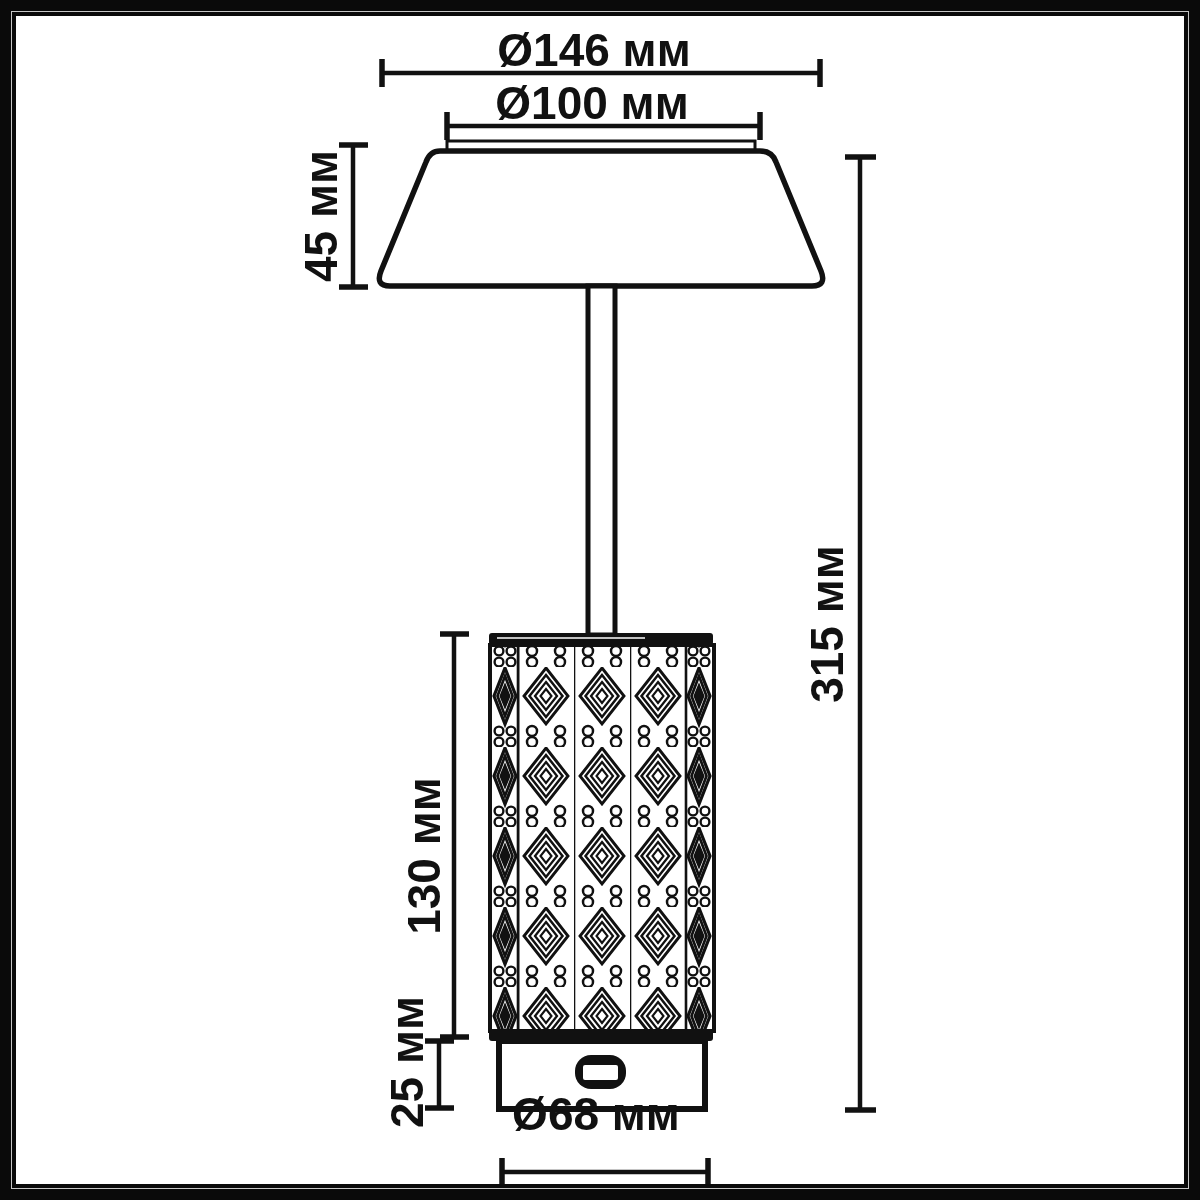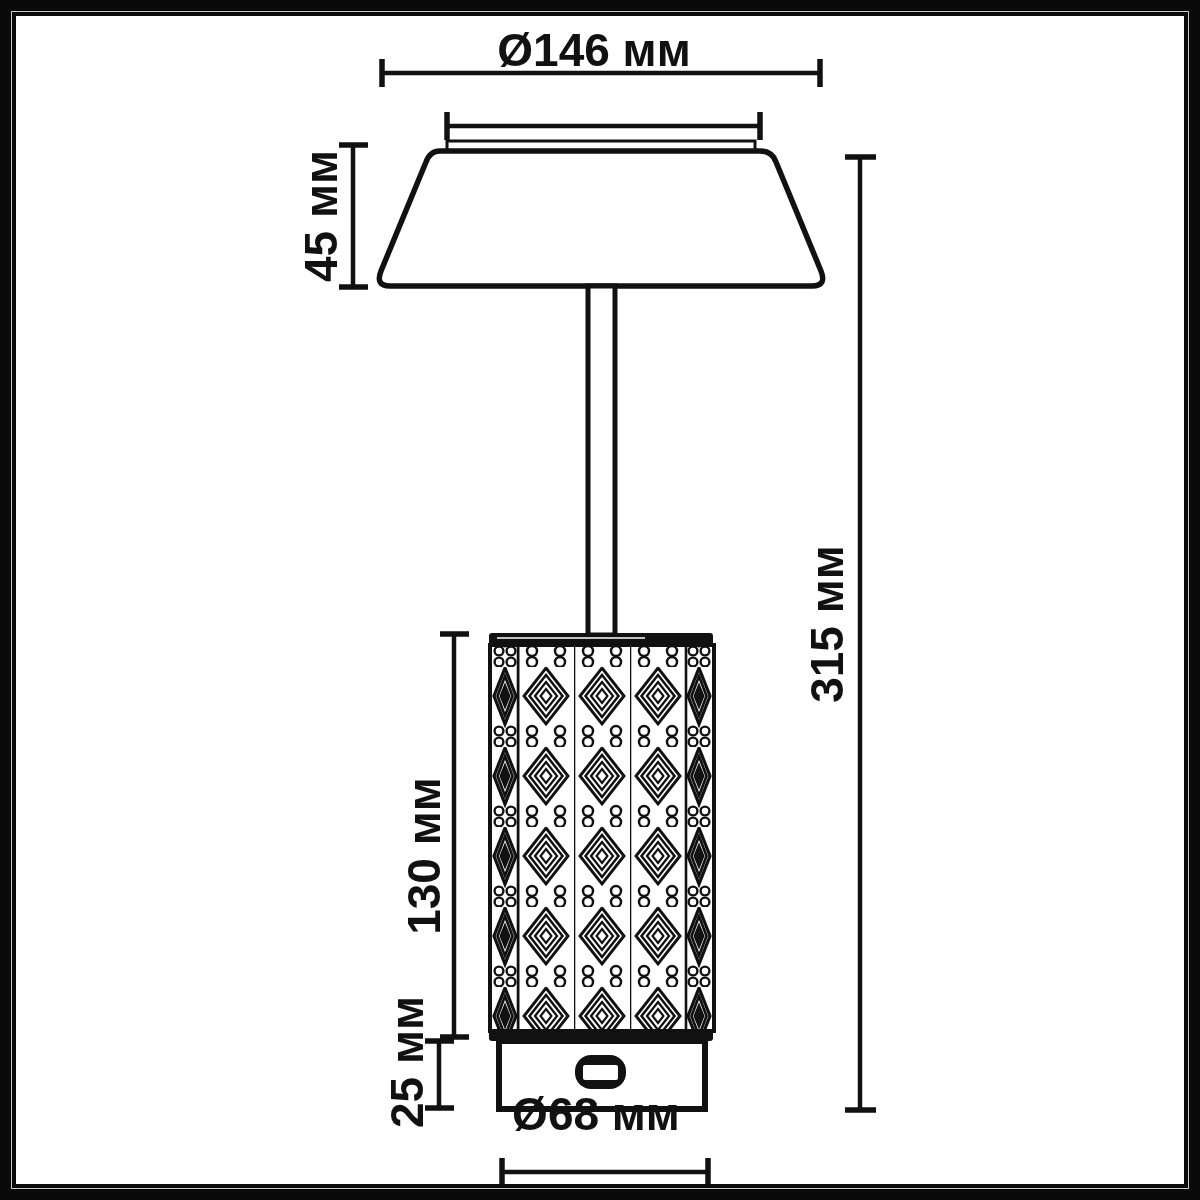--- a/index.html
+++ b/index.html
@@ -126,20 +126,21 @@
     <rect x="489" y="1029" width="224" height="12" rx="3" fill="#111"></rect>
 
     <rect x="499" y="1041" width="206" height="68" fill="#ffffff" stroke="#111" stroke-width="6"></rect>
     <g>
       <rect x="575" y="1055" width="51" height="34" rx="16" fill="#111"></rect>
       <rect x="583" y="1065" width="35" height="15" rx="2" fill="#ffffff"></rect>
     </g>
   </svg>
 
   <div class="lbl" style="left:594px; top:50px;">Ø146 мм</div>
+  <div class="lbl" style="left:592px; top:103px;">Ø100 мм</div>
   <div class="lbl vert" style="left:321px; top:216px;">45 мм</div>
   <div class="lbl vert" style="left:827px; top:624px;">315 мм</div>
   <div class="lbl vert" style="left:424px; top:856px;">130 мм</div>
   <div class="lbl vert" style="left:407px; top:1062px;">25 мм</div>
   <div class="lbl" style="left:596px; top:1114px;">Ø68 мм</div>
 
   <div class="frame-outer"></div>
   <div class="frame-mid"></div>
   <div class="frame-inner"></div>
 </div>

